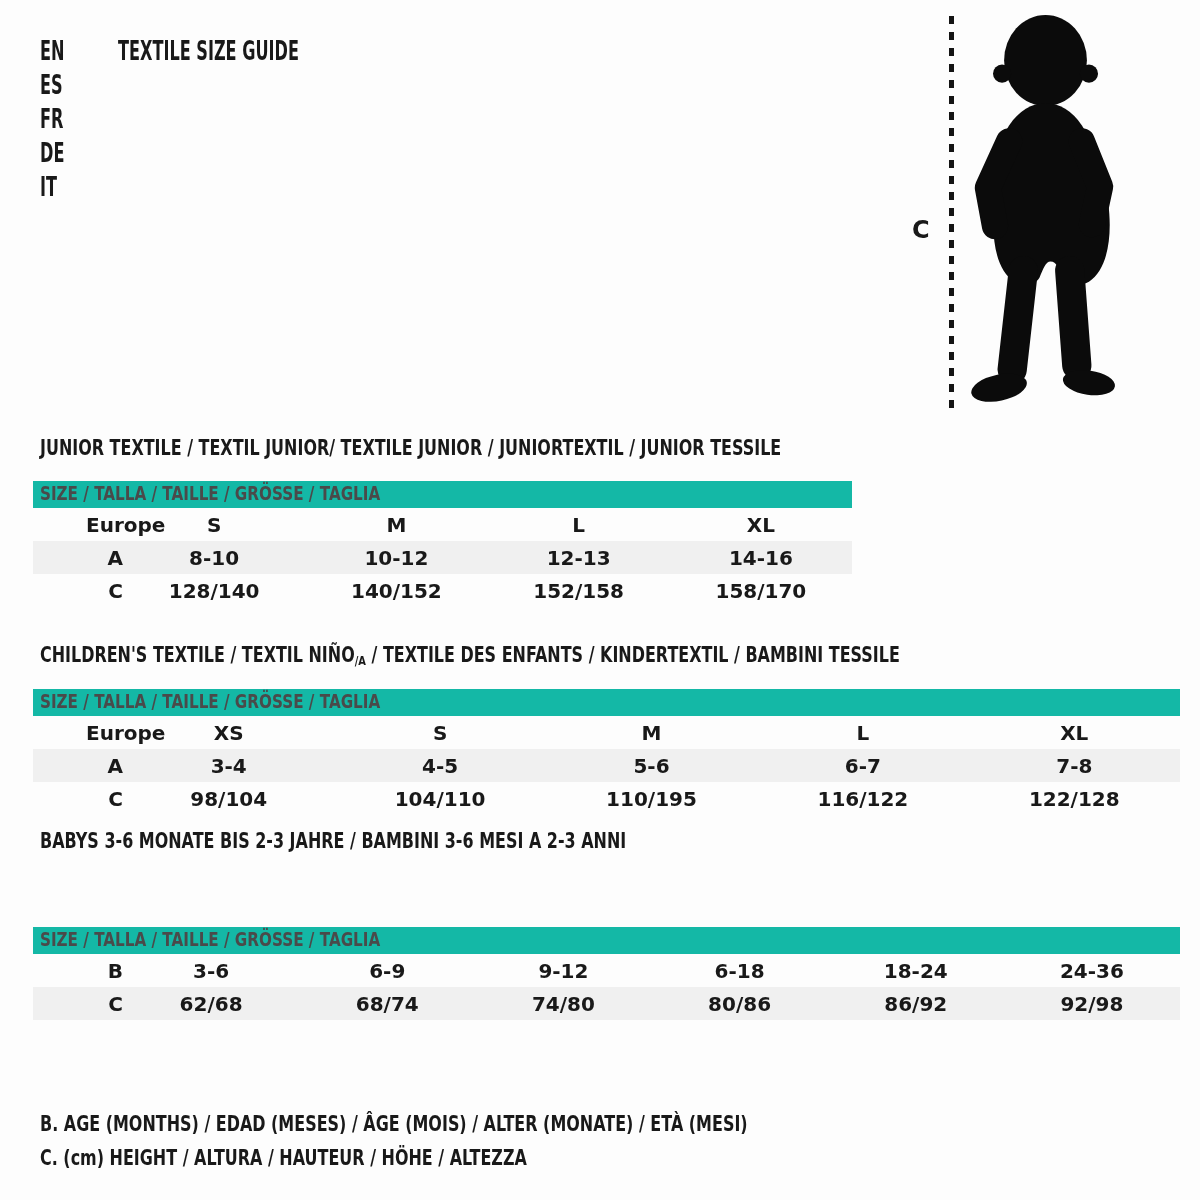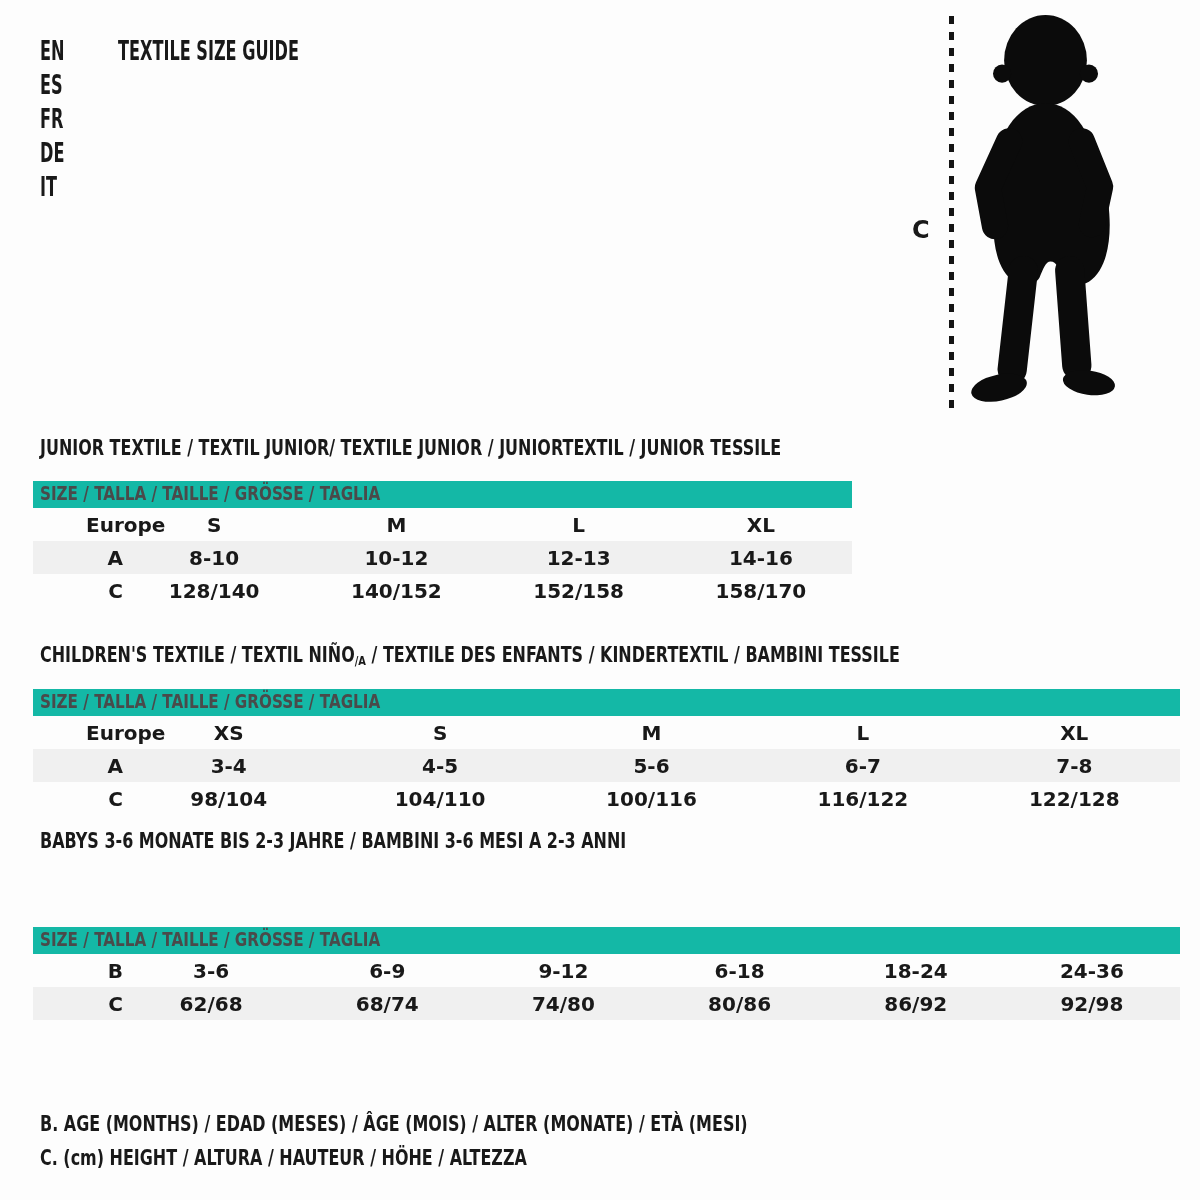--- a/index.html
+++ b/index.html
@@ -148,21 +148,21 @@
       <span class="cell">3-4</span>
       <span class="cell">4-5</span>
       <span class="cell">5-6</span>
       <span class="cell">6-7</span>
       <span class="cell">7-8</span>
     </div>
     <div class="trow">
       <span class="cell rlabel">C</span>
       <span class="cell">98/104</span>
       <span class="cell">104/110</span>
-      <span class="cell">100/116</span>
+      <span class="cell">110/195</span>
       <span class="cell">116/122</span>
       <span class="cell">122/128</span>
     </div>
   </div>
 
   <div class="sec-title" style="top:829px">
     <span class="cx cx76">BABYS 3-6 MONATE BIS 2-3 JAHRE / BAMBINI 3-6 MESI A 2-3 ANNI</span>
   </div>
   <div class="size-table babies" style="top:927px;width:1147px">
     <div class="bar">

